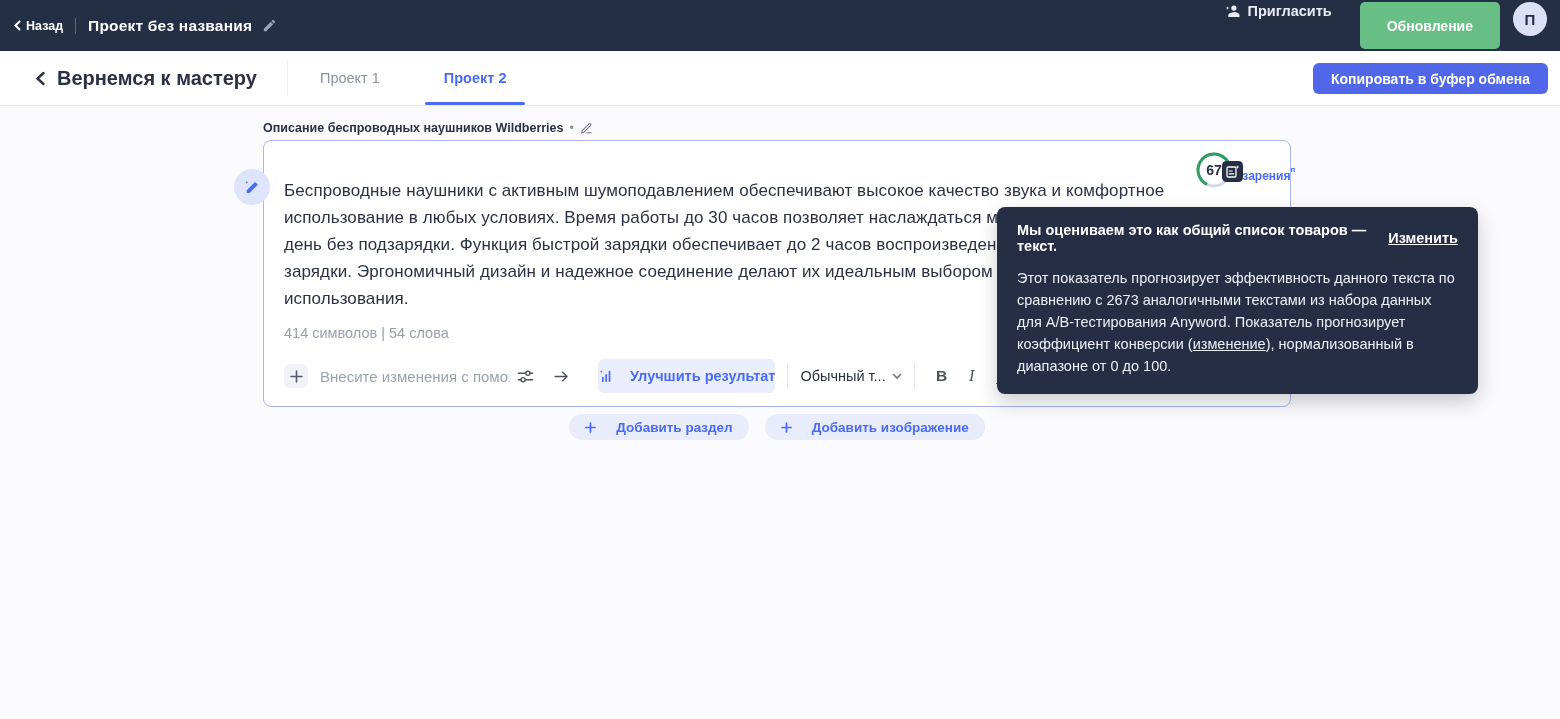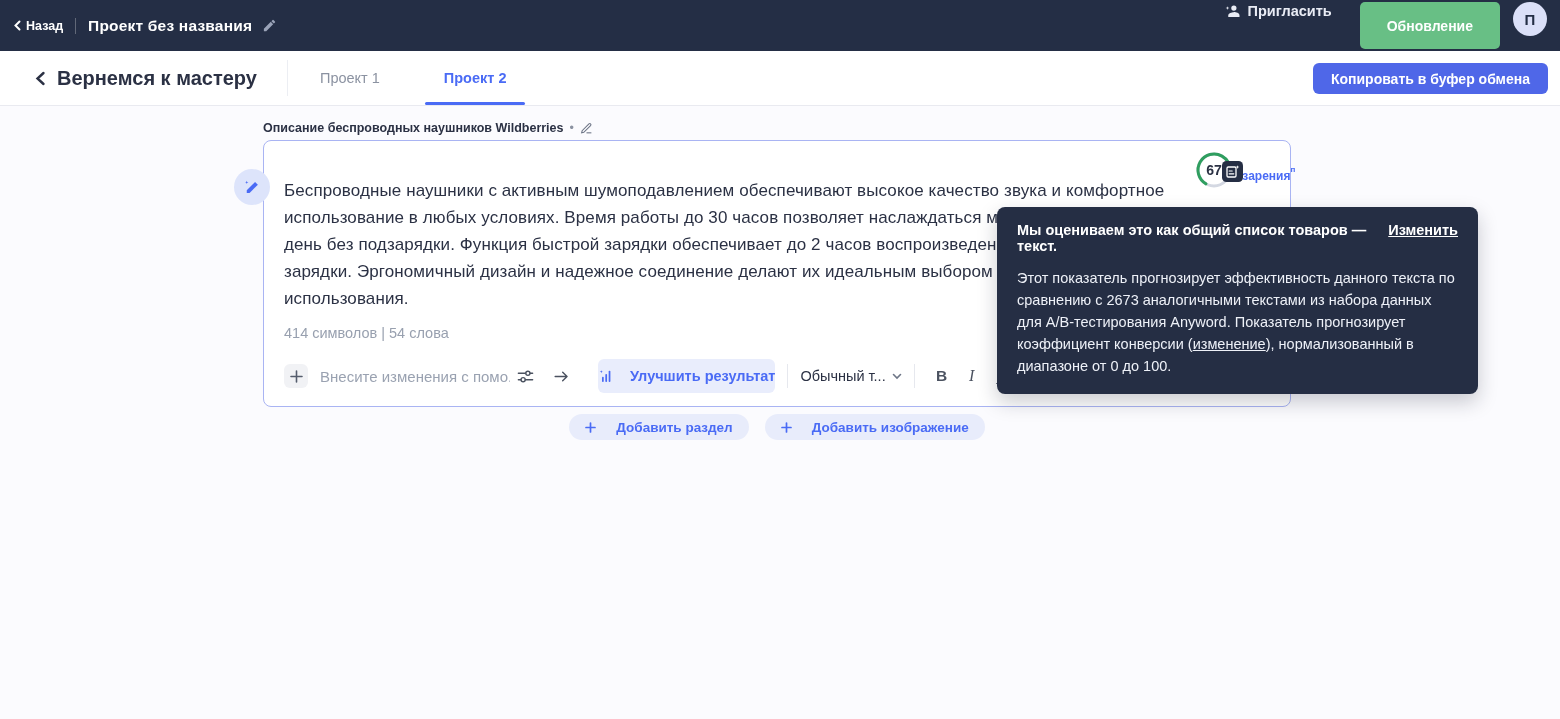--- a/index.html
+++ b/index.html
@@ -104,21 +104,21 @@
     background:#e8ecfb; color:#4a6bf5; font-size:13.5px; font-weight:600; font-family:inherit;
     display:flex; align-items:center; gap:20px; cursor:pointer;
   }
 
   
   .tooltip {
     position:absolute; left:997px; top:207px; width:481px;
     background:#252e44; border-radius:8px; padding:15px 20px 17px;
     color:#ffffff; z-index:5; box-shadow:0 8px 20px rgba(20,25,40,.22);
   }
-  .tt-head { display:flex; justify-content:space-between; align-items:flex-start; font-size:14.5px; font-weight:600; }
+  .tt-head { display:flex; justify-content:space-between; align-items:center; font-size:14.5px; font-weight:600; }
   .tt-edit { color:#ffffff; font-weight:700; text-decoration:underline; margin-left:16px; white-space:nowrap; cursor:pointer; }
   .tt-body { margin-top:13px; font-size:14.5px; font-weight:500; line-height:22px; color:#eef1f8; }
   .tt-link { color:#eef1f8; text-decoration:underline; cursor:pointer; }
 </style>
 </head>
 <body>
 
 <header class="topbar">
   <div class="back-link">
     <span>

